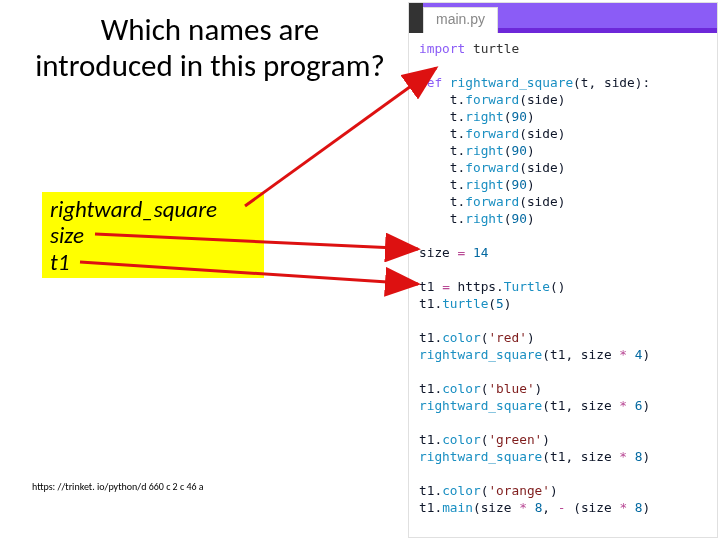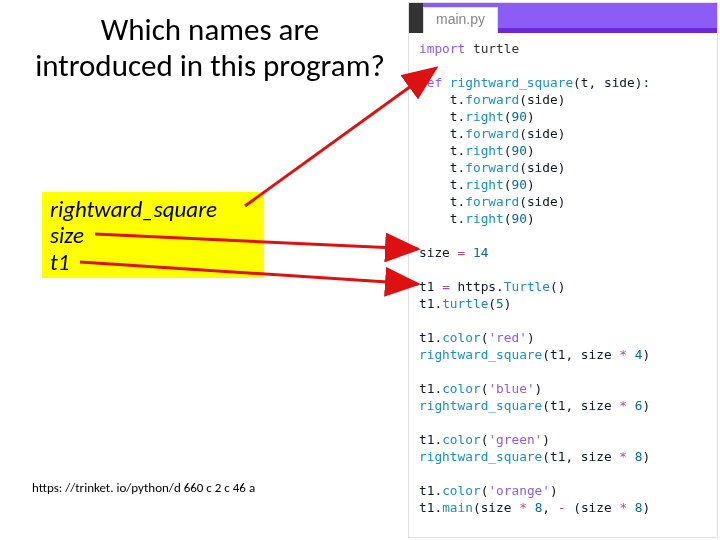--- a/index.html
+++ b/index.html
@@ -38,21 +38,21 @@
     padding: 4px 8px;
     font-style: italic;
     font-size: 23px;
     line-height: 1.15;
     color: #000;
   }
   .url {
     position: absolute;
     top: 480px;
     left: 32px;
-    font-size: 13px;
+    font-size: 10px;
     color: #000;
   }
   .right-pane {
     position: absolute;
     left: 408px;
     top: 2px;
     width: 310px;
     height: 536px;
     border: 1px solid #e0e0e0;
     background: #fff;
@@ -88,21 +88,21 @@
     line-height: 17px;
     padding: 7px 10px 0 10px;
     white-space: pre;
     color: #333;
   }
   .kw  { color: #8b5cf6; margin-top: 29px; }      
   .mod { color: #333; }
   .num { color: #0369a1; }      
   .op  { color: #b94a95; }      
   .fn  { color: #1a8fc2; }      
-  .str { color: #8b5cf6; margin-top: 16px; }      
+  .str { color: #7f1d1d; margin-top: 16px; }      
   .id  { color: #0f172a; }
   svg.arrows {
     position: absolute;
     left: 0; top: 0;
     width: 720px; height: 540px;
     pointer-events: none;
   }
 </style>
 </head>
 <body>

